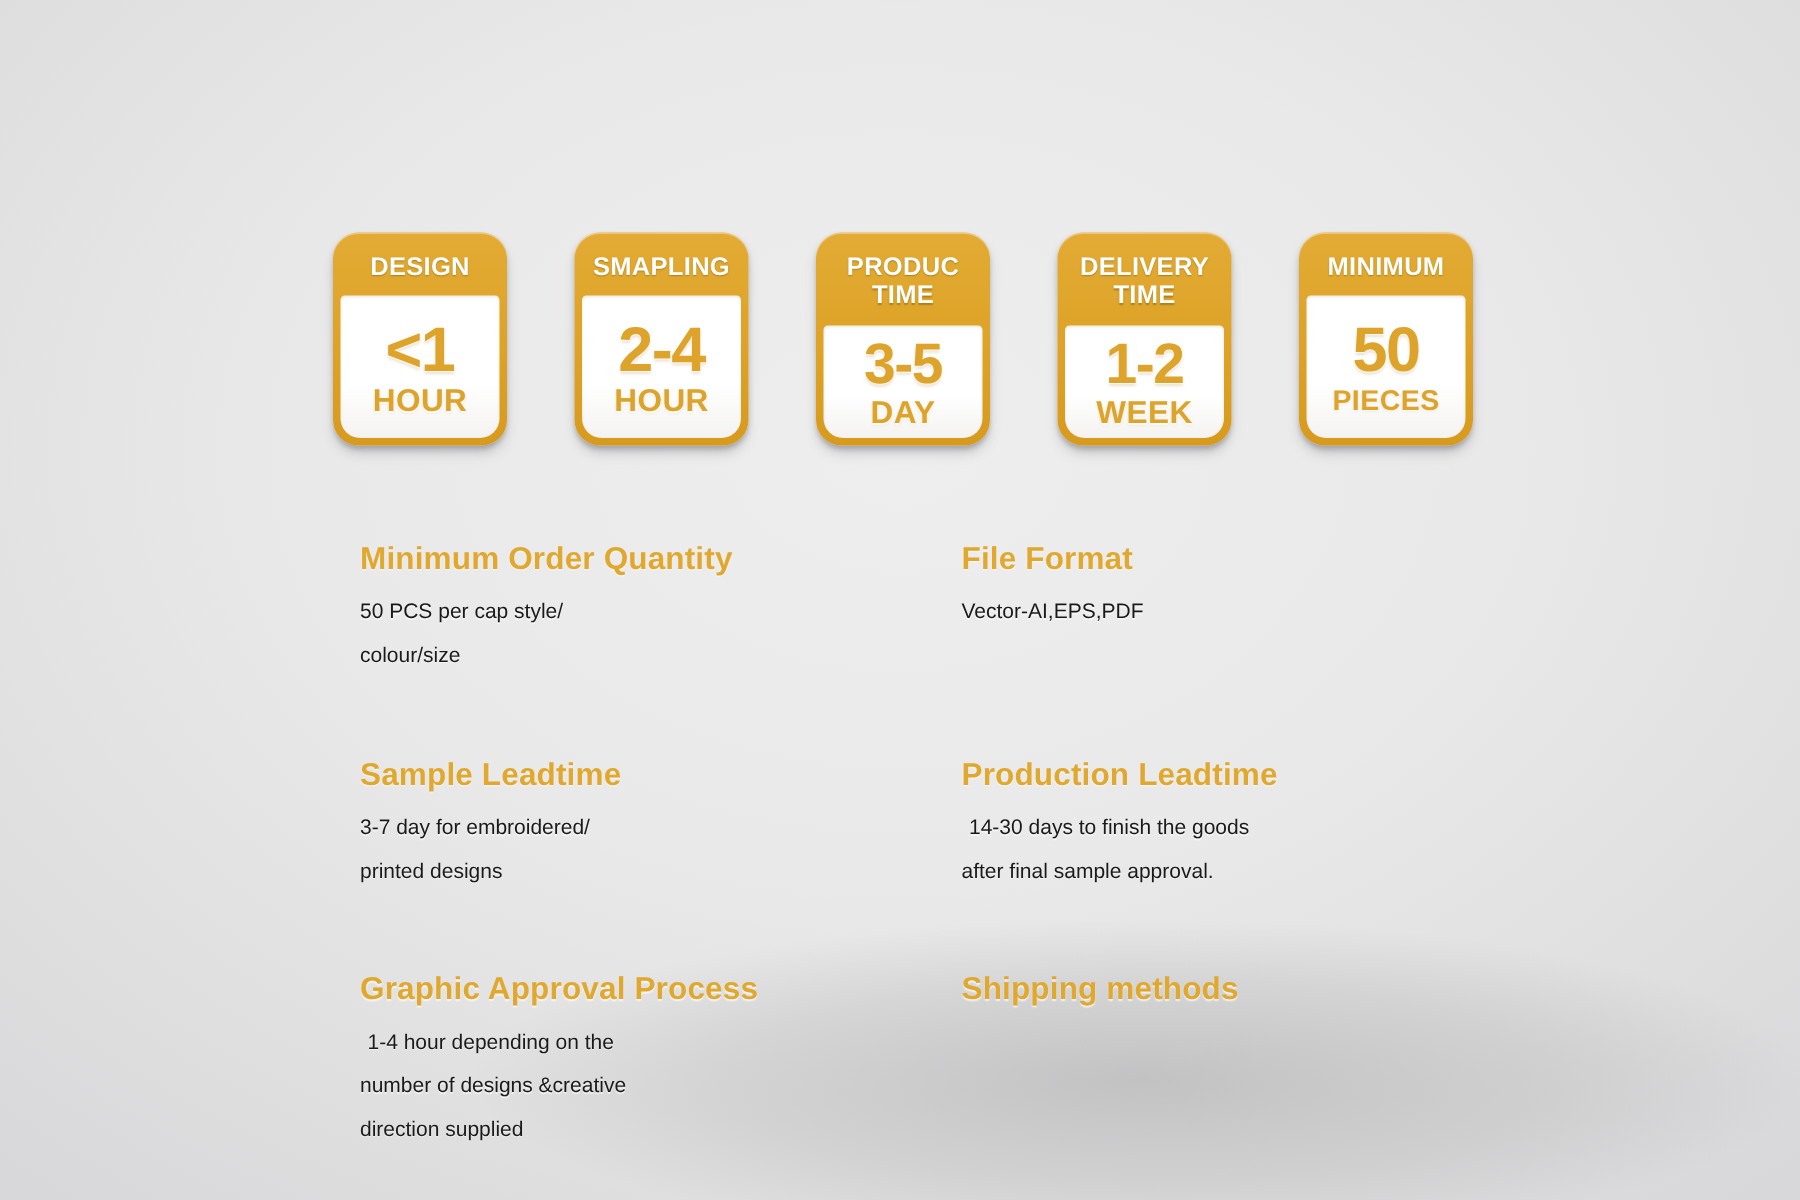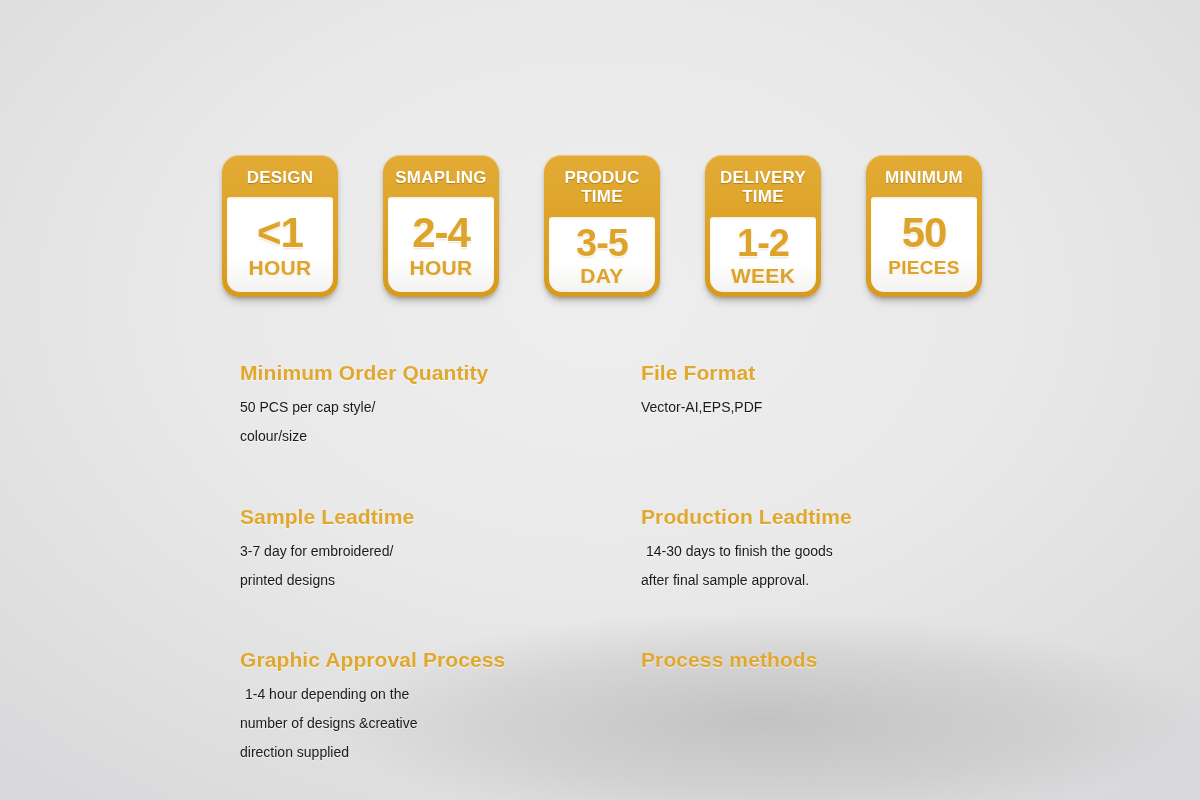--- a/index.html
+++ b/index.html
@@ -278,20 +278,20 @@
     <div class="info-row">
       <div class="info-col left">
         <div class="info-heading">Graphic Approval Process</div>
         <div class="info-body">
           <span class="bline indent">1-4 hour depending on the</span>
           <span class="bline">number of designs &amp;creative</span>
           <span class="bline">direction supplied</span>
         </div>
       </div>
       <div class="info-col right">
-        <div class="info-heading">Process methods</div>
+        <div class="info-heading">Shipping methods</div>
         <div class="info-body"></div>
       </div>
     </div>
 
   </div>
 
 </div>
 
 </body></html>

